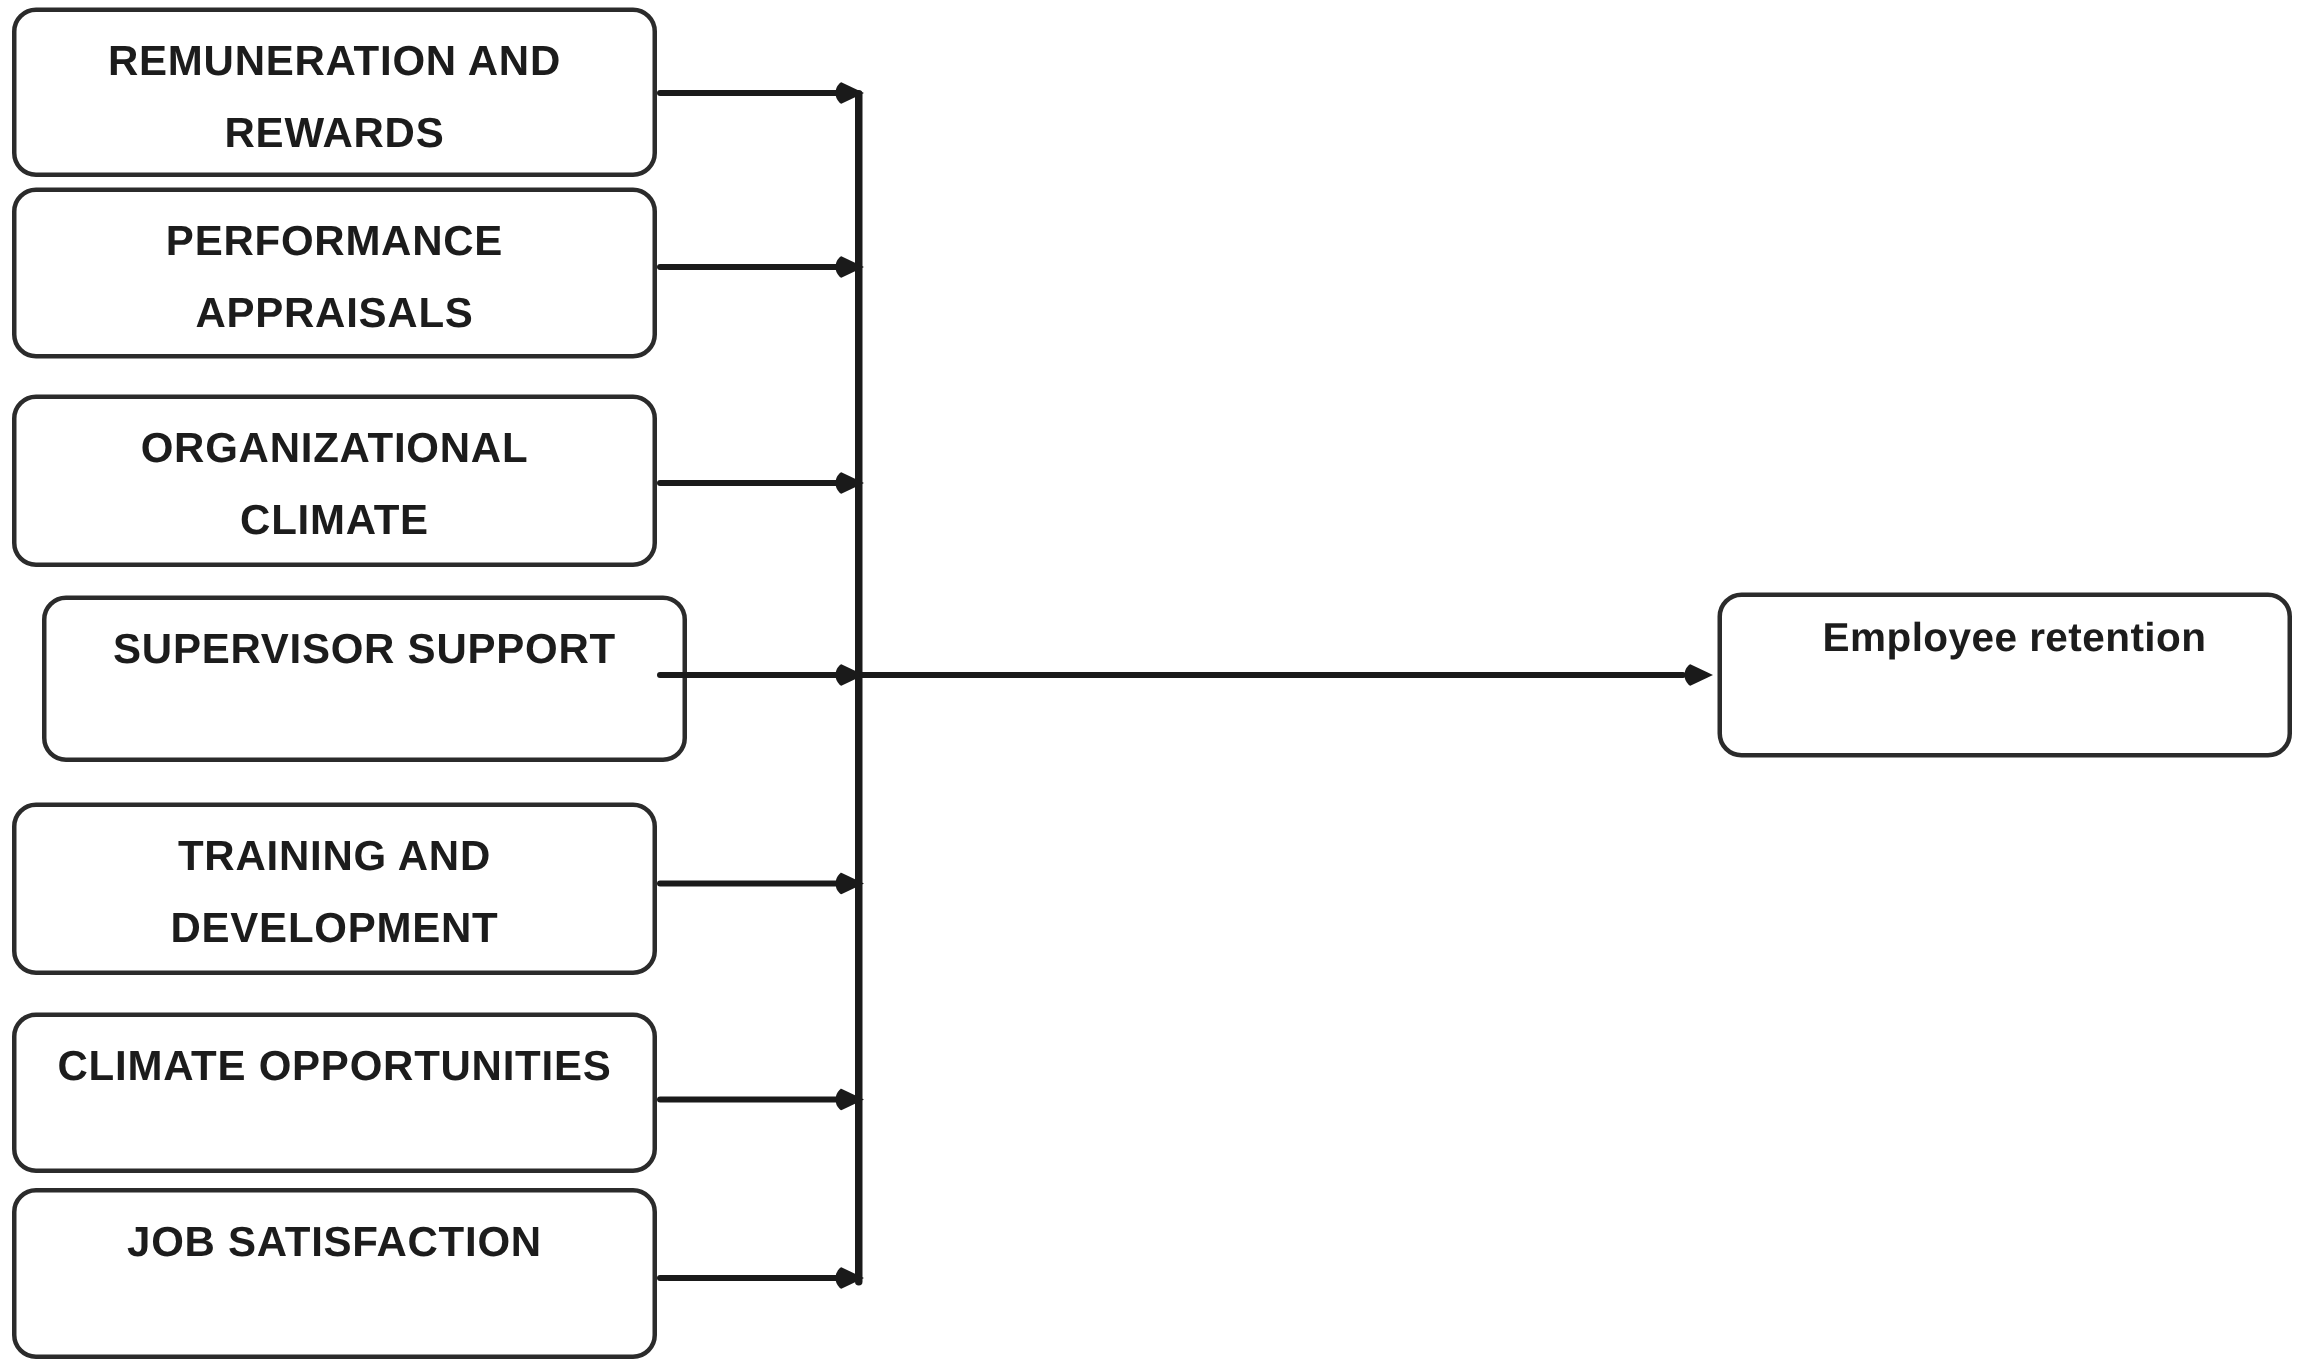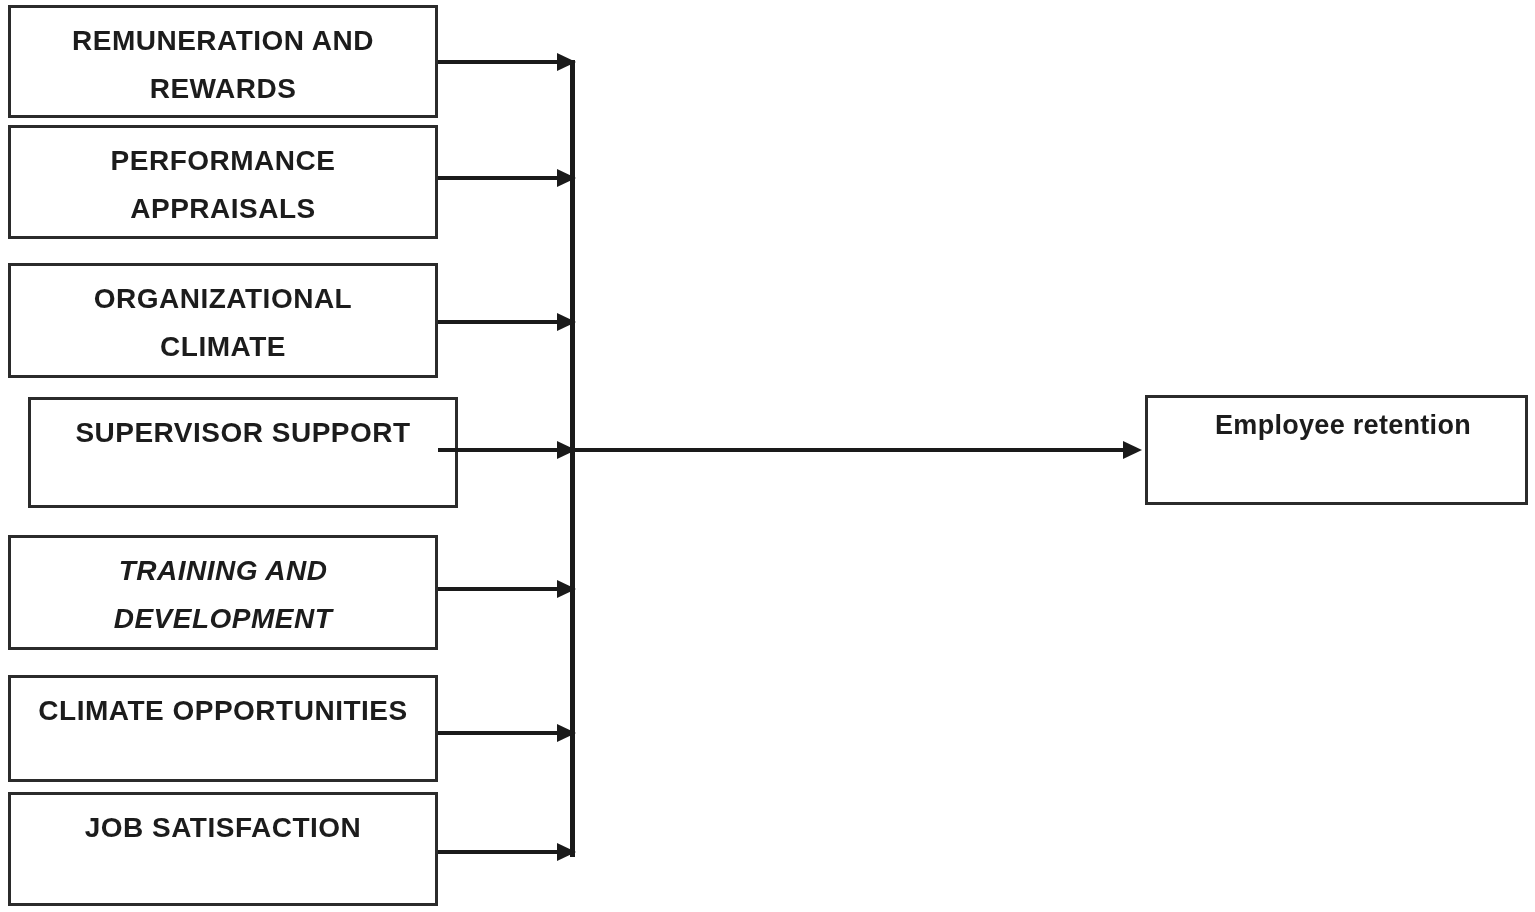--- a/index.html
+++ b/index.html
@@ -1,15 +1,15 @@
 <!DOCTYPE html>
 <html><head>
 <meta charset="utf-8">
 <style>
-  * { margin: 0; padding: 0; box-sizing: border-box; }
+  * { margin: 0; padding: 0; box-sizing: border-box; border-radius: 16px; }
   html, body { background: #ffffff; }
   body { font-family: "Liberation Sans", "DejaVu Sans", sans-serif; }
 
   .canvas {
     position: relative;
     width: 1535px;
     height: 912px;
     background: #ffffff;
     overflow: hidden;
   }
@@ -33,21 +33,21 @@
     color: #1c1c1c;
     text-align: center;
     white-space: pre-line;
     letter-spacing: 0.5px;
   }
 
   .b1 { top: 5px;   height: 113px; }
   .b2 { top: 125px; height: 114px; }
   .b3 { top: 263px; height: 115px; }
   .b4 { top: 397px; height: 111px; margin-left: 20px; }
-  .b5 { top: 535px; height: 115px; font-style: italic; }
+  .b5 { top: 535px; height: 115px; }
   .b6 { top: 675px; height: 107px; }
   .b7 { top: 792px; height: 114px; }
 
   
   .outcome-box {
     position: absolute;
     left: 1145px;
     top: 395px;
     width: 383px;
     height: 110px;

